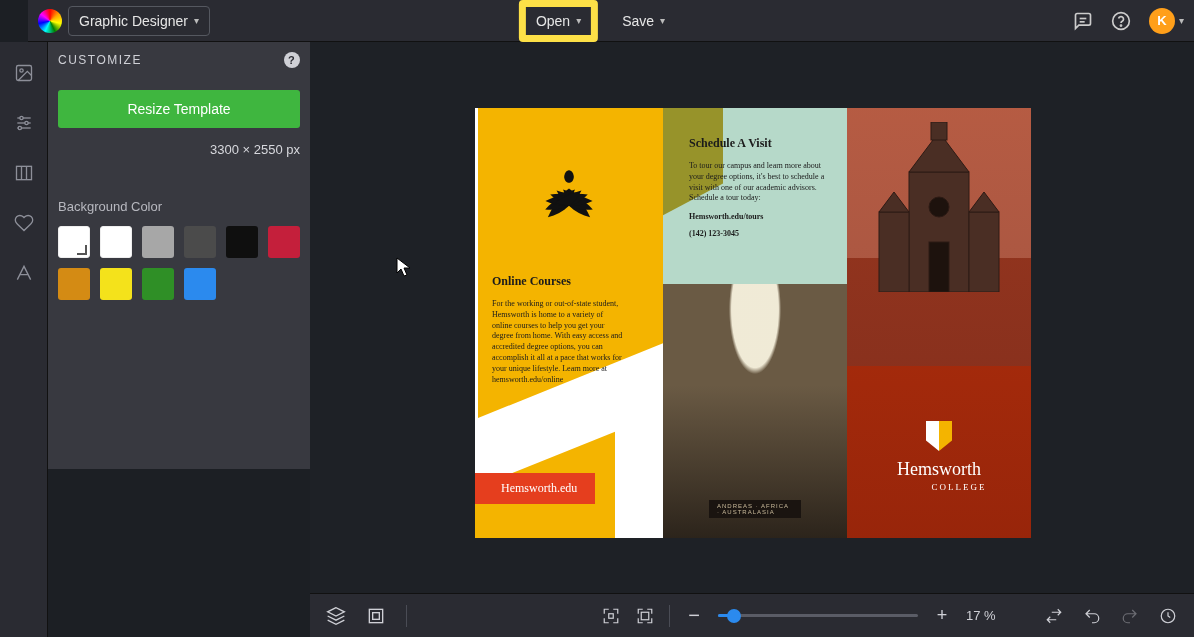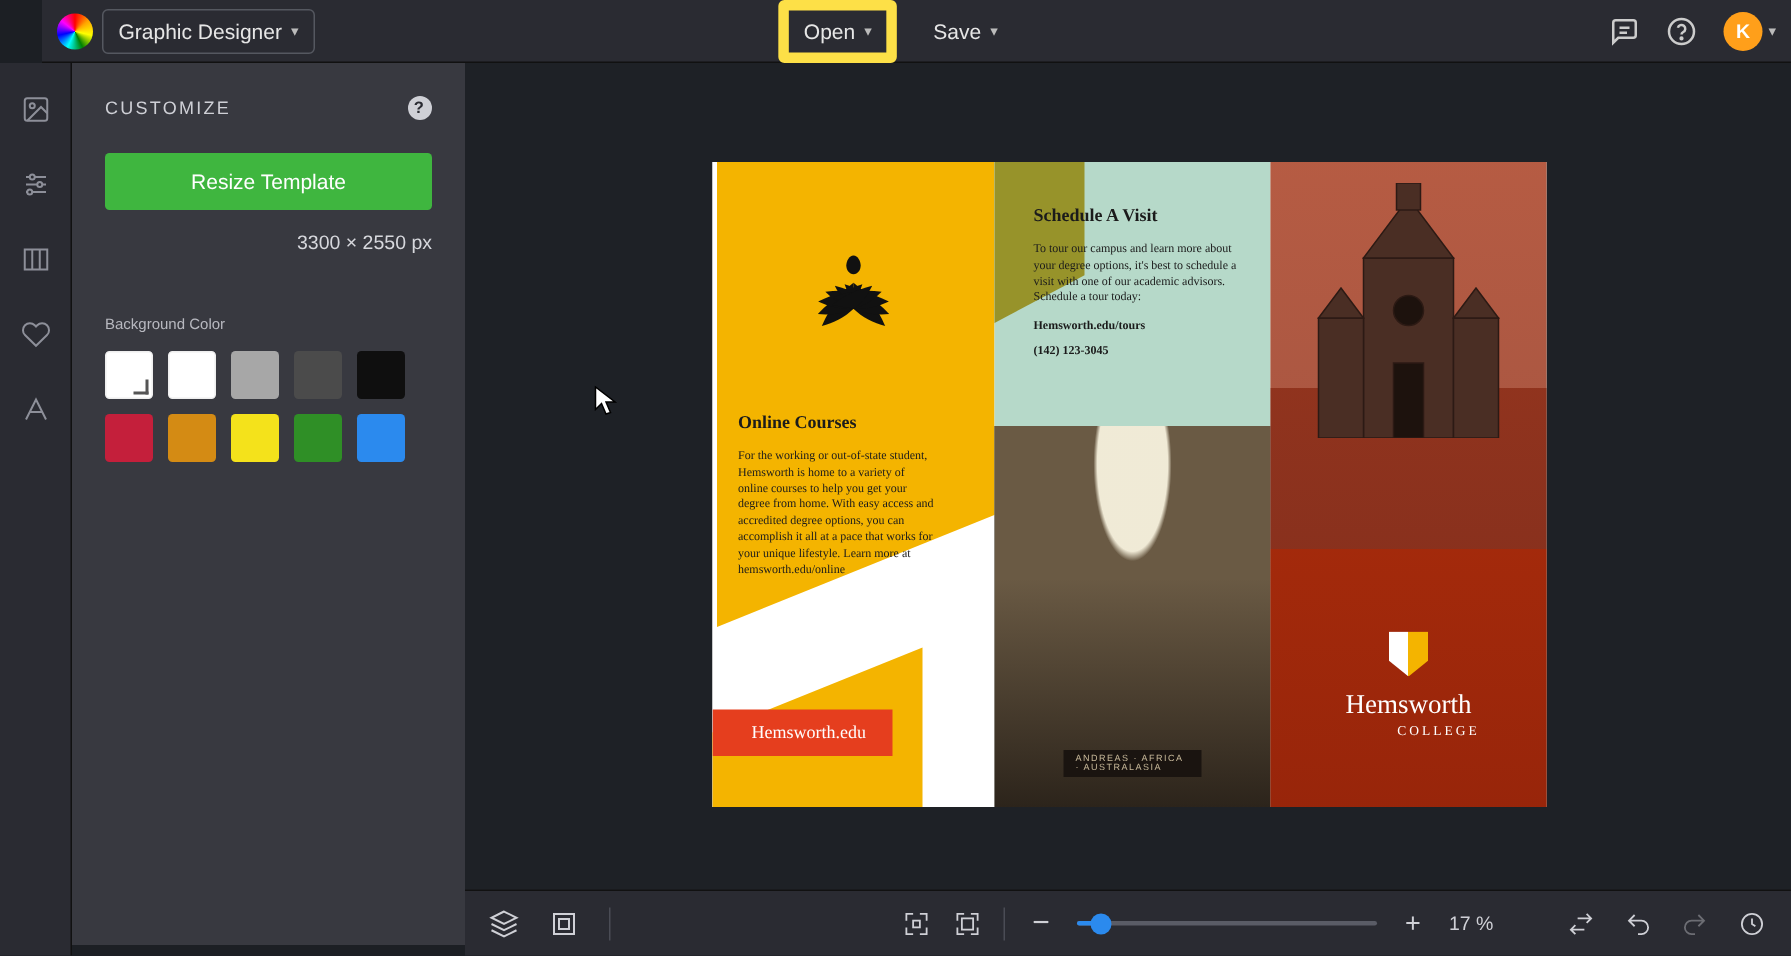--- a/index.html
+++ b/index.html
@@ -14,26 +14,26 @@
   .top-center { position:absolute; left:50%; transform:translateX(-50%); display:flex; gap:14px;}
   .top-btn { display:flex; align-items:center; gap:6px; padding:6px 10px; border:7px solid #fde047; border-radius:4px; cursor:pointer;}
   .top-right { margin-left:auto; display:flex; align-items:center; gap:18px;}
   .circle-icon { width:20px; height:20px; display:flex; align-items:center; justify-content:center; color:#ccc;}
   .avatar { width:26px;height:26px;border-radius:50%; background:#ff9f1a; color:#fff; display:flex; align-items:center; justify-content:center; font-weight:600; font-size:13px;}
   .chev { font-size:10px; color:#bbb;}
   
   .rail { position:absolute; top:42px; left:0; width:48px; height:595px; background:#2a2b32; display:flex; flex-direction:column; align-items:center; padding-top:20px; gap:28px; border-right:1px solid #111;}
   .rail .ri { width:22px; height:22px; color:#8d8f99; display:flex; align-items:center; justify-content:center; cursor:pointer;}
   
-  .panel { position:absolute; top:42px; left:48px; width:262px; height:588px; background:#383940; color:#e4e4e4; padding:22px; font-size:13px;}
+  .panel { position:absolute; top:42px; left:48px; width:262px; height:427px; background:#383940; color:#e4e4e4; padding:10px; font-size:13px;}
   .panel-head { display:flex; align-items:center; justify-content:space-between; letter-spacing:1.5px; color:#cfd0d6; font-size:12px;}
   .help-dot { width:16px;height:16px;border-radius:50%;background:#cfd0d6;color:#2a2b32;font-size:11px;display:flex;align-items:center;justify-content:center;font-weight:bold;}
   .resize-btn { margin-top:22px; width:100%; height:38px; background:#3fb63f; color:#fff; border:none; border-radius:3px; font-size:14px; cursor:pointer;}
   .dims { text-align:right; margin-top:14px; color:#d7d8dd; font-size:13px;}
-  .section-label { margin-top:42px; color:#b7b8bf; font-size:10px;}
+  .section-label { margin-top:42px; color:#b7b8bf; font-size:13px;}
   .swatches { margin-top:12px; display:flex; flex-wrap:wrap; gap:10px;}
   .sw { width:32px; height:32px; border-radius:3px; cursor:pointer; position:relative;}
   .sw.sel::after{ content:""; position:absolute; bottom:2px; right:2px; width:8px;height:8px;border-right:2px solid #555;border-bottom:2px solid #555;}
   
   .canvas-area { position:absolute; top:42px; left:310px; right:0; bottom:44px; background:#1e2126; overflow:hidden;}
   .artboard { position:absolute; left:165px; top:66px; width:556px; height:430px; background:#fff; display:flex;}
   .p1,.p2,.p3 { height:100%; }
   .p1 { width:188px; position:relative; overflow:hidden; background:#fff;}
   .p1 .tri-top { position:absolute; top:-10px; right:-55px; width:240px; height:320px; background:#f4b400; transform:skewY(-22deg); transform-origin:top left;}
   .p1 .tri-bot { position:absolute; bottom:-40px; left:-40px; width:180px;height:110px; background:#f4b400; transform:skewY(-22deg);}

